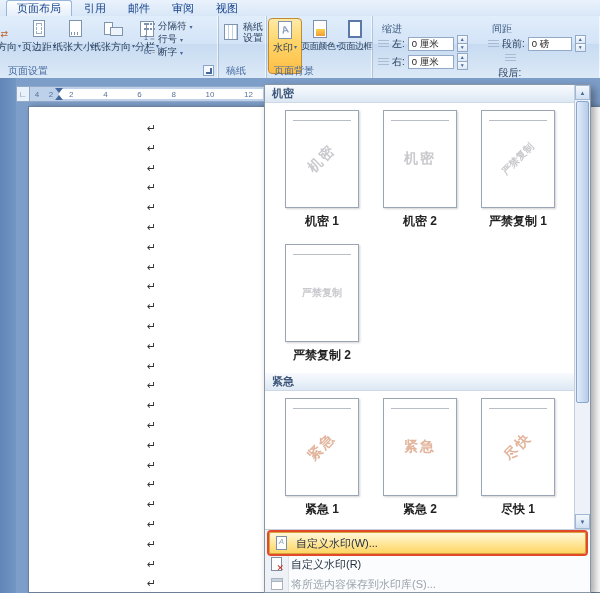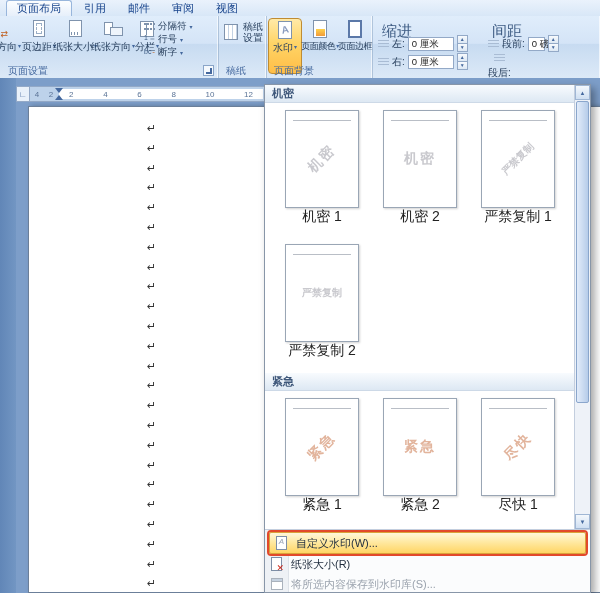--- a/index.html
+++ b/index.html
@@ -45,27 +45,27 @@
 
   .genko-btn{margin:3px auto 0;width:42px;display:flex;flex-direction:row;align-items:center;padding-top:2px;gap:2px;cursor:pointer;}
   .genko-btn .blabel{white-space:normal;width:24px;text-align:center;}
 
   .g3row{position:absolute;left:2px;top:2px;display:flex;height:56px;}
   .b-wm{width:32px;background:linear-gradient(#ffeaa8,#ffd466 45%,#ffbe47);
         border:1px solid #bf8c33;border-radius:4px;}
   .b-pc{width:36px;}.b-pb{width:34px;}
   .lbl9{font-size:9px;letter-spacing:-0.5px;}
 
-  .phead{position:absolute;top:6px;font-size:15px;color:#3c5a82;}
+  .phead{position:absolute;top:6px;font-size:10px;color:#3c5a82;}
   .h-ind{left:10px;}.h-spc{left:120px;}
   .srow{position:absolute;display:flex;align-items:center;gap:3px;font-size:10px;color:#29405e;white-space:nowrap;}
   .sr1{left:6px;top:20px;}.sr2{left:6px;top:38px;}.sr3{left:116px;top:20px;}.sr4{left:116px;top:38px;flex-direction:column;}
   .vbox{width:46px;height:14px;background:#fff;border:1px solid #93a9c7;font-size:9.5px;
         display:flex;align-items:center;padding:0 3px;color:#222;box-sizing:border-box;}
-  .vbox.narrow{width:17px;}
+  .vbox.narrow{width:44px;}
   .spin{width:11px;height:16px;display:flex;flex-direction:column;cursor:pointer;}
   .spin span{flex:1;background:linear-gradient(#f7fafd,#dde8f4);border:1px solid #93a9c7;
              font-size:5px;line-height:5px;display:flex;align-items:center;justify-content:center;color:#44689e;margin-top:-1px;}
   .iind{width:11px;height:9px;background:repeating-linear-gradient(#a9bcd4 0 1px,transparent 1px 3px);flex:0 0 auto;}
 
   
   .icn{width:20px;height:19px;position:relative;flex:0 0 auto;}
   .icn::before,.icn::after{content:"";position:absolute;box-sizing:border-box;}
   .icn-dir::before{content:"A";left:3px;top:0;font-size:10px;color:#3c5a82;font-weight:bold;}
   .icn-dir::after{content:"⇄";right:1px;bottom:0;font-size:9px;color:#c06020;}
@@ -130,21 +130,21 @@
   .gitem{width:98px;height:134px;padding-top:5px;cursor:pointer;box-sizing:border-box;}
   .thumb{width:72px;height:96px;margin:0 auto;background:#fff;border:1px solid #9aa6b5;
          box-shadow:1px 1px 2px rgba(0,0,0,.18);position:relative;}
   .tline{position:absolute;top:9px;left:7px;right:7px;height:1px;background:#b9bec6;}
   .wm{position:absolute;inset:0;display:flex;align-items:center;justify-content:center;
       font-weight:bold;color:#c9c9ce;}
   .diag{transform:rotate(-45deg);}
   .wm2{font-size:14px;letter-spacing:2px;}
   .wm4{font-size:10px;}
   .warm{color:#e2b49c;}
-  .glabel{text-align:center;font-size:14px;color:#222;}
+  .glabel{text-align:center;font-size:12px;color:#222;margin-top:5px;font-weight:bold;}
 
   .sbar{position:absolute;top:0;right:0;width:16px;height:444px;background:#eef2f8;border-left:1px solid #c3cede;box-sizing:border-box;}
   .sb-btn{position:absolute;left:0;right:0;height:15px;background:linear-gradient(#f4f8fc,#cfdff2);
           border:1px solid #9fb6d4;display:flex;align-items:center;justify-content:center;
           font-size:6px;color:#44689e;cursor:pointer;box-sizing:border-box;}
   .sb-up{top:0;}.sb-down{bottom:0;}
   .sb-thumb{position:absolute;left:1px;right:1px;top:16px;height:300px;
             background:linear-gradient(90deg,#e2ecfa,#b6cce9);border:1px solid #8aa6cc;border-radius:2px;cursor:grab;}
 
   .gmenu{position:absolute;left:0;right:0;top:444px;bottom:0;border-top:1px solid #c3cede;
@@ -439,21 +439,21 @@
     </div>
 
     <div class="gmenu">
       <div class="gutter"></div>
       <div class="mitem hl">
         <span class="micn mi-page mi-custom"></span>
         <span>自定义水印(W)...</span>
       </div>
       <div class="mitem">
         <span class="micn mi-page mi-del"></span>
-        <span>纸张大小(R)</span>
+        <span>自定义水印(R)</span>
       </div>
       <div class="mitem dis">
         <span class="micn mi-save"></span>
         <span>将所选内容保存到水印库(S)...</span>
       </div>
     </div>
   </div>
 
 </div>
 

